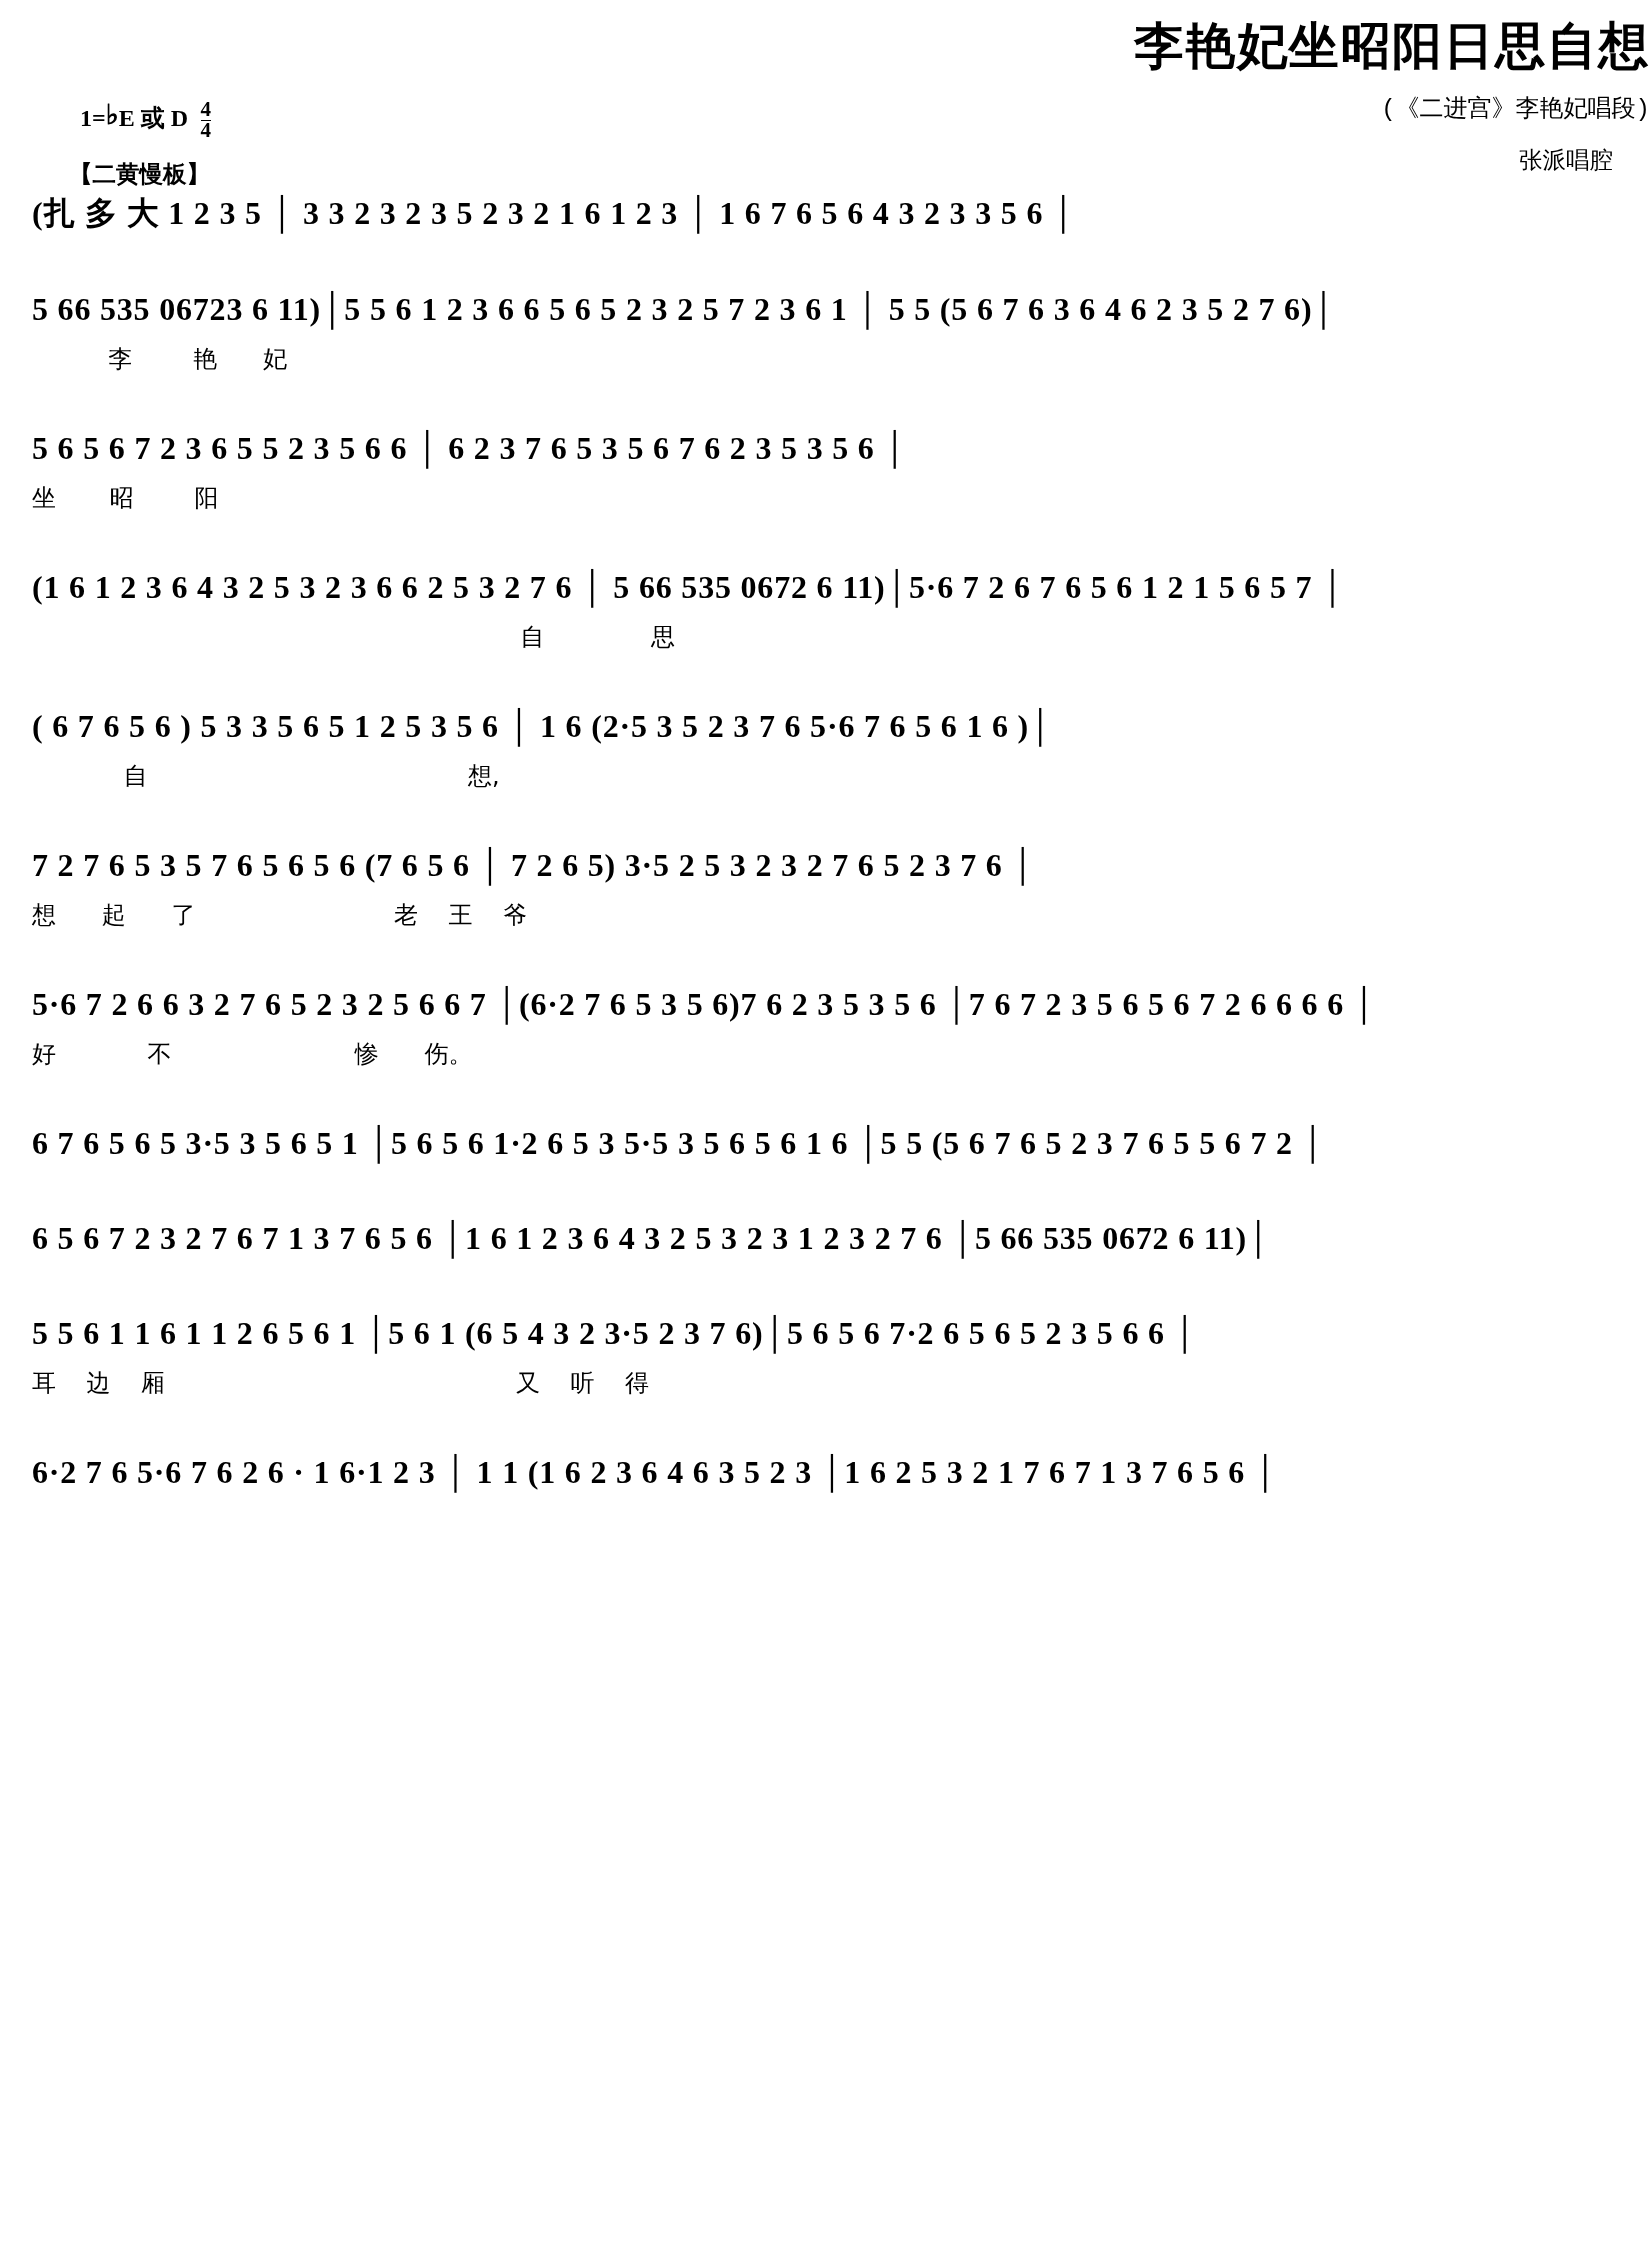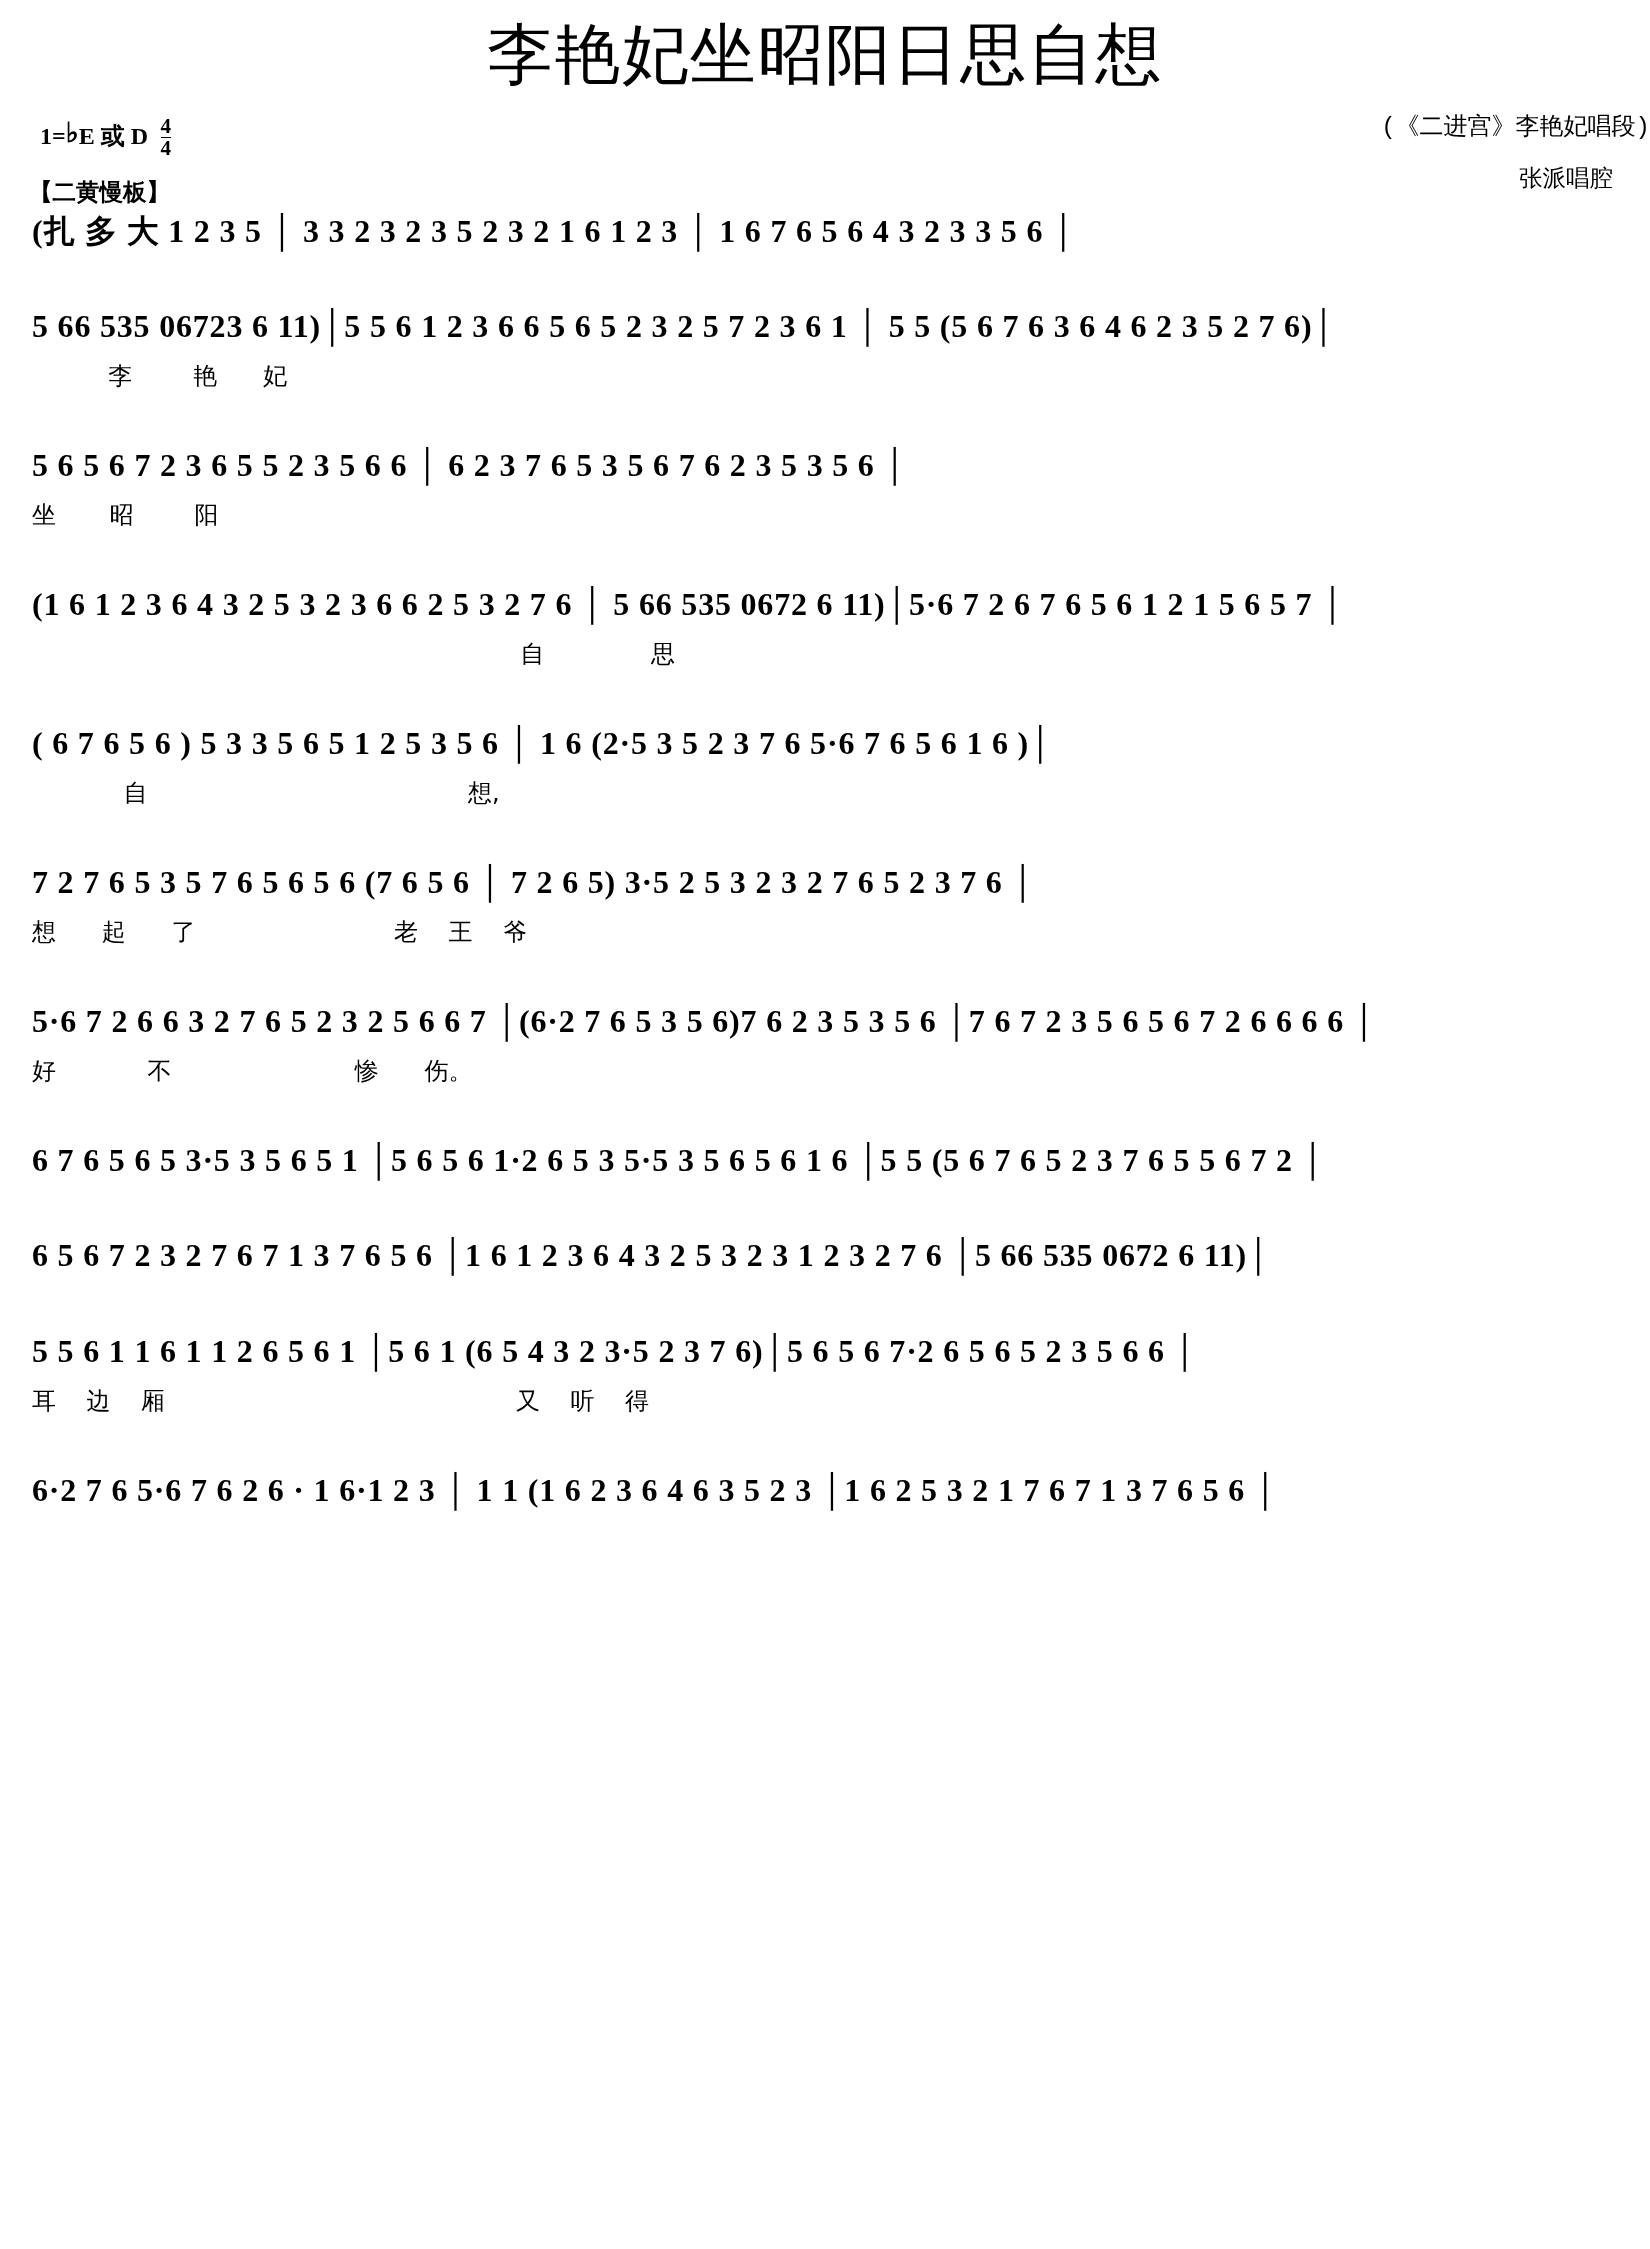--- a/index.html
+++ b/index.html
@@ -18,38 +18,39 @@
   .page {
     width: 1650px;
     height: 2250px;
     position: relative;
     padding: 0;
     box-sizing: border-box;
   }
 
   
   .title {
-    text-align: center;
+    text-align: right;
     font-family: "DejaVu Sans", sans-serif;
-    font-weight: normal;
-    font-size: 66px;
+    font-weight: bold;
+    font-size: 50px;
     letter-spacing: 1.6px;
     margin: 19.4px 0 0 0;
     line-height: 1.1;
   }
   .subtitle {
     text-align: right;
     font-family: Liberation Mono, monospace;
     font-size: 24px;
     margin-top: 18px;
   }
   .meta-row {
     position: relative;
     height: 97px;
     margin-top: -58px;
+    margin-left: 40px;
   }
   .keysig {
     position: absolute;
     left: 40px;
     top: 32px;
     font-size: 24px;
     font-weight: bold;
     font-family: "Liberation Serif", serif;
     white-space: nowrap;
   }

